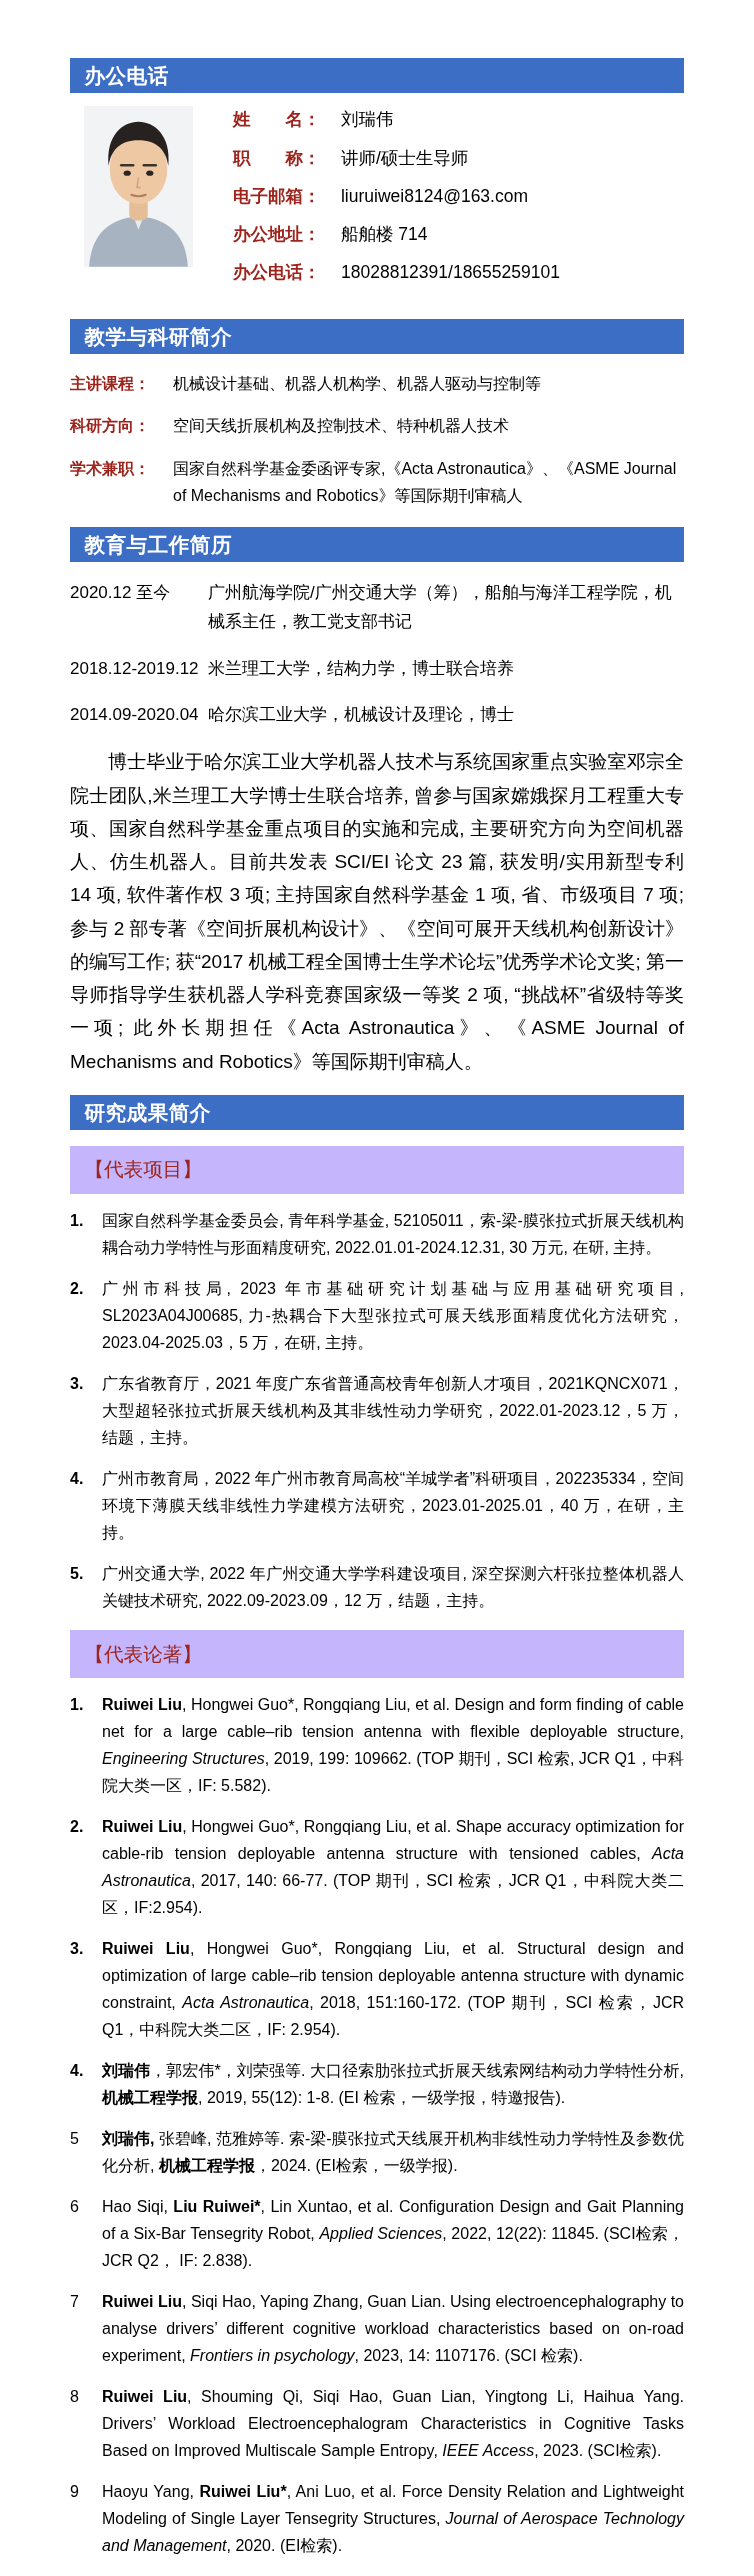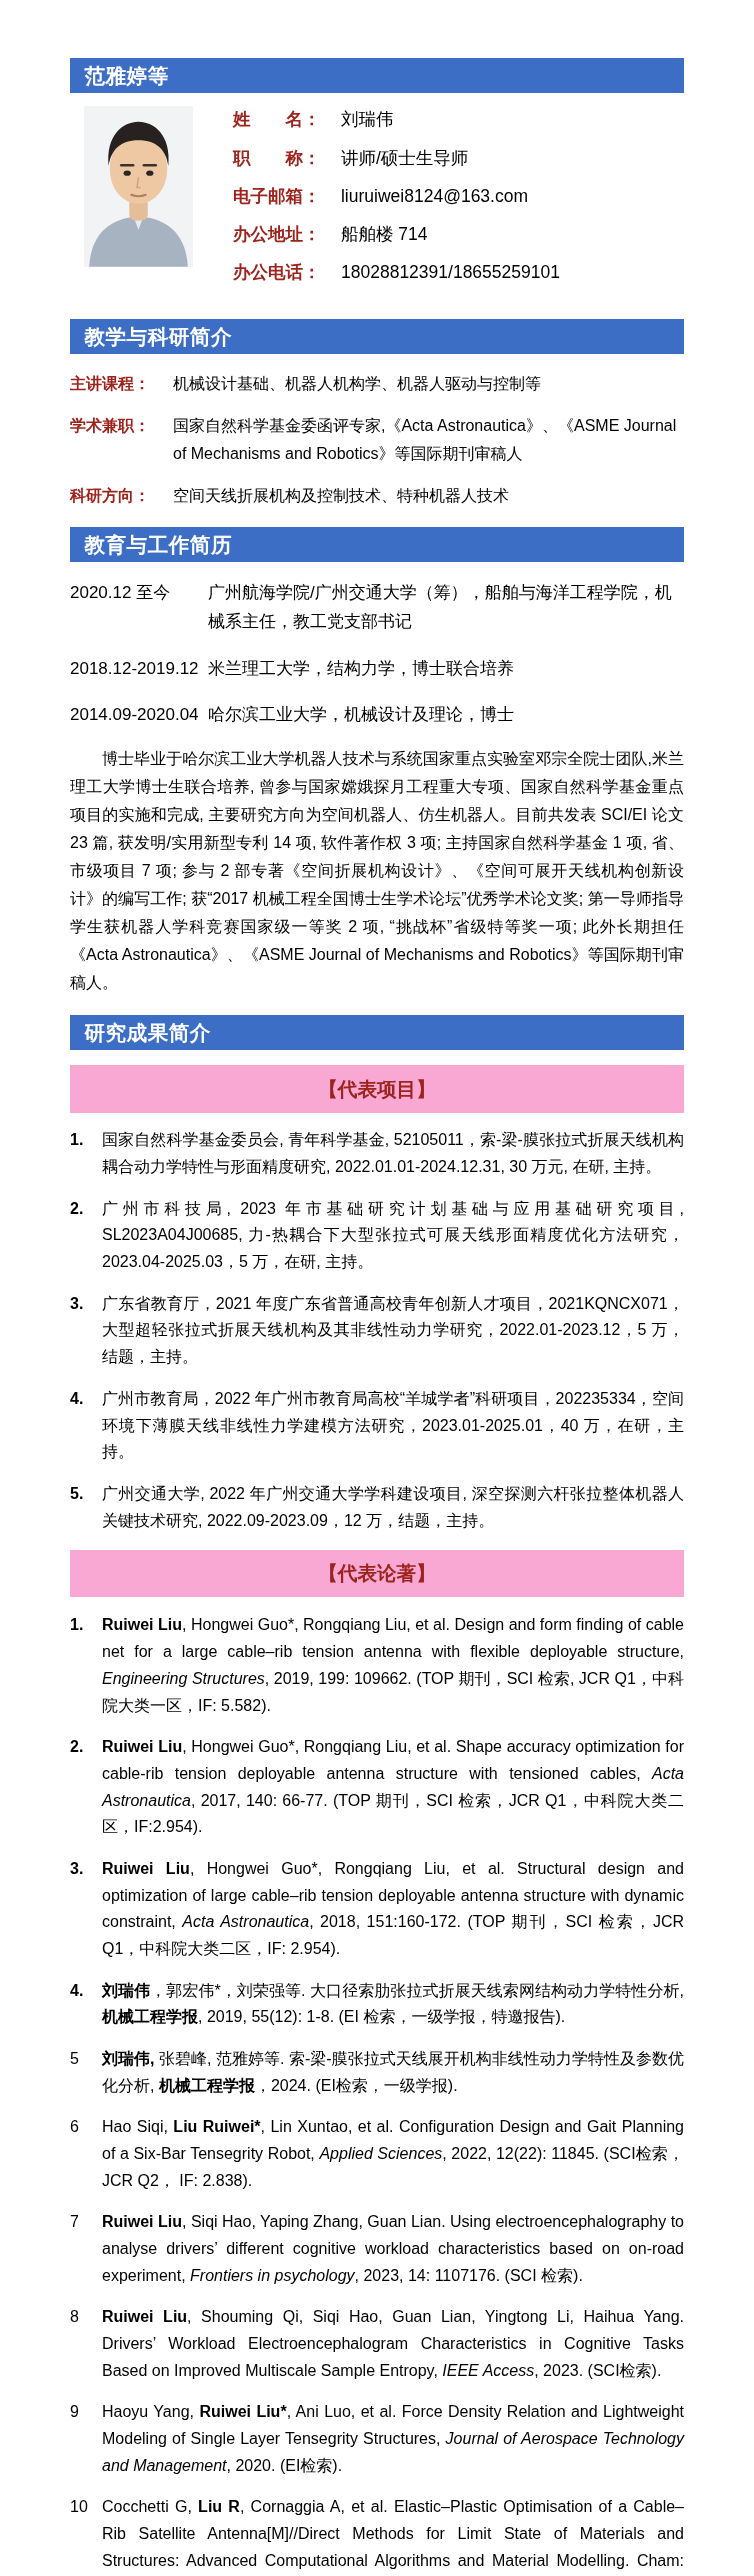--- a/index.html
+++ b/index.html
@@ -23,27 +23,26 @@
     font-weight:700;
     height:35px;
     line-height:35px;
     padding-left:14.4px;
     letter-spacing:0.5px;
     margin-top:17.5px;
   }
   .bar.first{margin-top:0;}
   
   .band{
-    background:#f9a8d4;
+    background:#c4b5fd;
     color:#9C241C;
     font-size:19.6px;
-    font-weight:700;
+    font-weight:400;
     padding:10.3px 14.4px;
     margin-top:15.5px;
-    text-align:center;
   }
   
   .profile{
     display:flex;
     align-items:flex-start;
     padding:13.4px 0 3.1px 14.4px;
     gap:19px;
   }
   .photo{
     flex:none;
@@ -89,21 +88,21 @@
   .edurow{
     display:flex;
     font-size:17px;
     line-height:1.7;
     margin:17.5px 0 0 0;
   }
   .edurow .period{flex:none;width:138px;}
   .edurow .detail{flex:1;}
   
   .para{
-    font-size:16px;
+    font-size:19px;
     line-height:1.75;
     text-align:justify;
     text-indent:2em;
     margin:15.5px 0 3.1px 0;
   }
   
   .list{margin:3.1px 0 0 0;}
   .li{
     display:flex;
     font-size:16px;
@@ -120,21 +119,21 @@
   .li .li-body{flex:1;}
   .bold{font-weight:700;}
   .italic{font-style:italic;margin-top:24px;}
 </style>
 </head>
 <body>
 
 <div class="page">
 
   <div class="bar first">
-    <span>范雅婷等</span>
+    <span>办公电话</span>
   </div>
 
   <div class="profile">
     <div class="photo">
       <svg viewBox="0 0 212 312" xmlns="http://www.w3.org/2000/svg">
         <rect x="0" y="0" width="212" height="312" fill="#f2f3f5"></rect>
 
         <path d="M10 312 C14 246 52 218 106 214 C160 218 198 246 202 312 Z" fill="#a8b3c2"></path>
         <path d="M96 214 L106 240 L116 214 L106 222 Z" fill="#e8eaee"></path>
 
@@ -179,26 +178,26 @@
 
   <div class="bar">
     <span>教学与科研简介</span>
   </div>
   <div>
     <div class="kvrow">
       <span class="lab">主讲课程：</span>
       <span class="val">机械设计基础、机器人机构学、机器人驱动与控制等</span>
     </div>
     <div class="kvrow">
+      <span class="lab">科研方向：</span>
+      <span class="val">空间天线折展机构及控制技术、特种机器人技术</span>
+    </div>
+    <div class="kvrow">
       <span class="lab">学术兼职：</span>
       <span class="val">国家自然科学基金委函评专家,《Acta Astronautica》、《ASME Journal of Mechanisms and Robotics》等国际期刊审稿人</span>
-    </div>
-    <div class="kvrow">
-      <span class="lab">科研方向：</span>
-      <span class="val">空间天线折展机构及控制技术、特种机器人技术</span>
     </div>
   </div>
 
   <div class="bar">
     <span>教育与工作简历</span>
   </div>
   <div>
     <div class="edurow">
       <span class="period">2020.12 至今</span>
       <span class="detail">广州航海学院/广州交通大学（筹），船舶与海洋工程学院，机械系主任，教工党支部书记</span>

